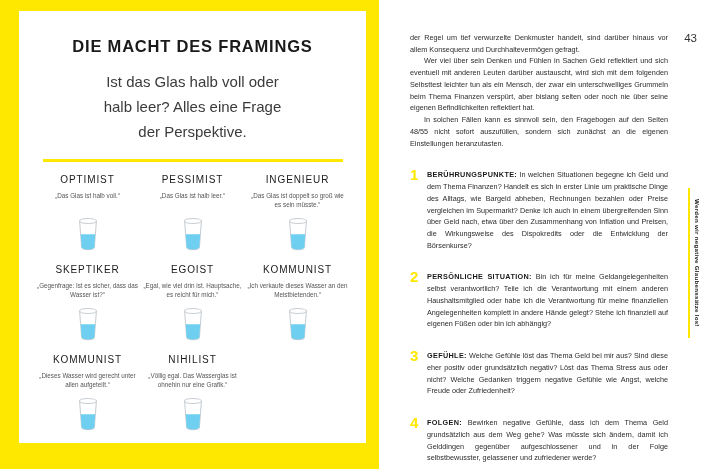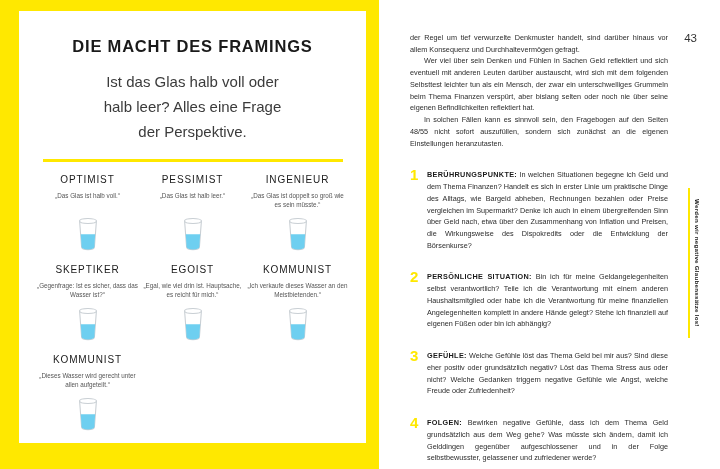--- a/index.html
+++ b/index.html
@@ -224,20 +224,31 @@
           <div class="cell-quote">„Dieses Wasser wird gerecht unter allen aufgeteilt.“</div>
           <div class="glass-wrap">
             <svg width="30" height="38" viewBox="0 0 30 38">
               <path d="M6.6 7 L8.6 33.2 Q8.9 35.6 15 35.6 Q21.1 35.6 21.4 33.2 L23.4 7 Z" fill="none" stroke="#c9cfd4" stroke-width="1.1"></path>
               <path d="M7.8 20.2 L8.6 33.1 Q8.9 35.5 15 35.5 Q21.1 35.5 21.4 33.1 L22.2 20.2 Z" fill="#6ecff0"></path>
               <ellipse cx="15" cy="7" rx="8.4" ry="2.5" fill="#ffffff" stroke="#c9cfd4" stroke-width="1.1"></ellipse>
             </svg>
           </div>
         </div>
 
+        <div class="cell">
+          <div class="cell-label">NIHILIST</div>
+          <div class="cell-quote">„Völlig egal. Das Wasserglas ist ohnehin nur eine Grafik.“</div>
+          <div class="glass-wrap">
+            <svg width="30" height="38" viewBox="0 0 30 38">
+              <path d="M6.6 7 L8.6 33.2 Q8.9 35.6 15 35.6 Q21.1 35.6 21.4 33.2 L23.4 7 Z" fill="none" stroke="#c9cfd4" stroke-width="1.1"></path>
+              <path d="M7.8 20.2 L8.6 33.1 Q8.9 35.5 15 35.5 Q21.1 35.5 21.4 33.1 L22.2 20.2 Z" fill="#6ecff0"></path>
+              <ellipse cx="15" cy="7" rx="8.4" ry="2.5" fill="#ffffff" stroke="#c9cfd4" stroke-width="1.1"></ellipse>
+            </svg>
+          </div>
+        </div>
 
       </div>
     </div>
   </div>
 
   <div class="right-page">
 
     <div class="folio">43</div>
 
     <div class="sidetab">

